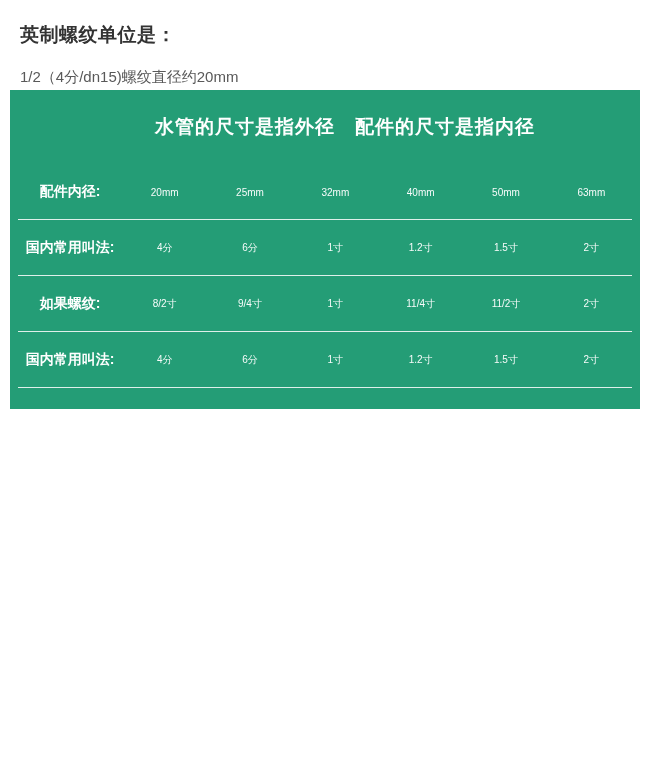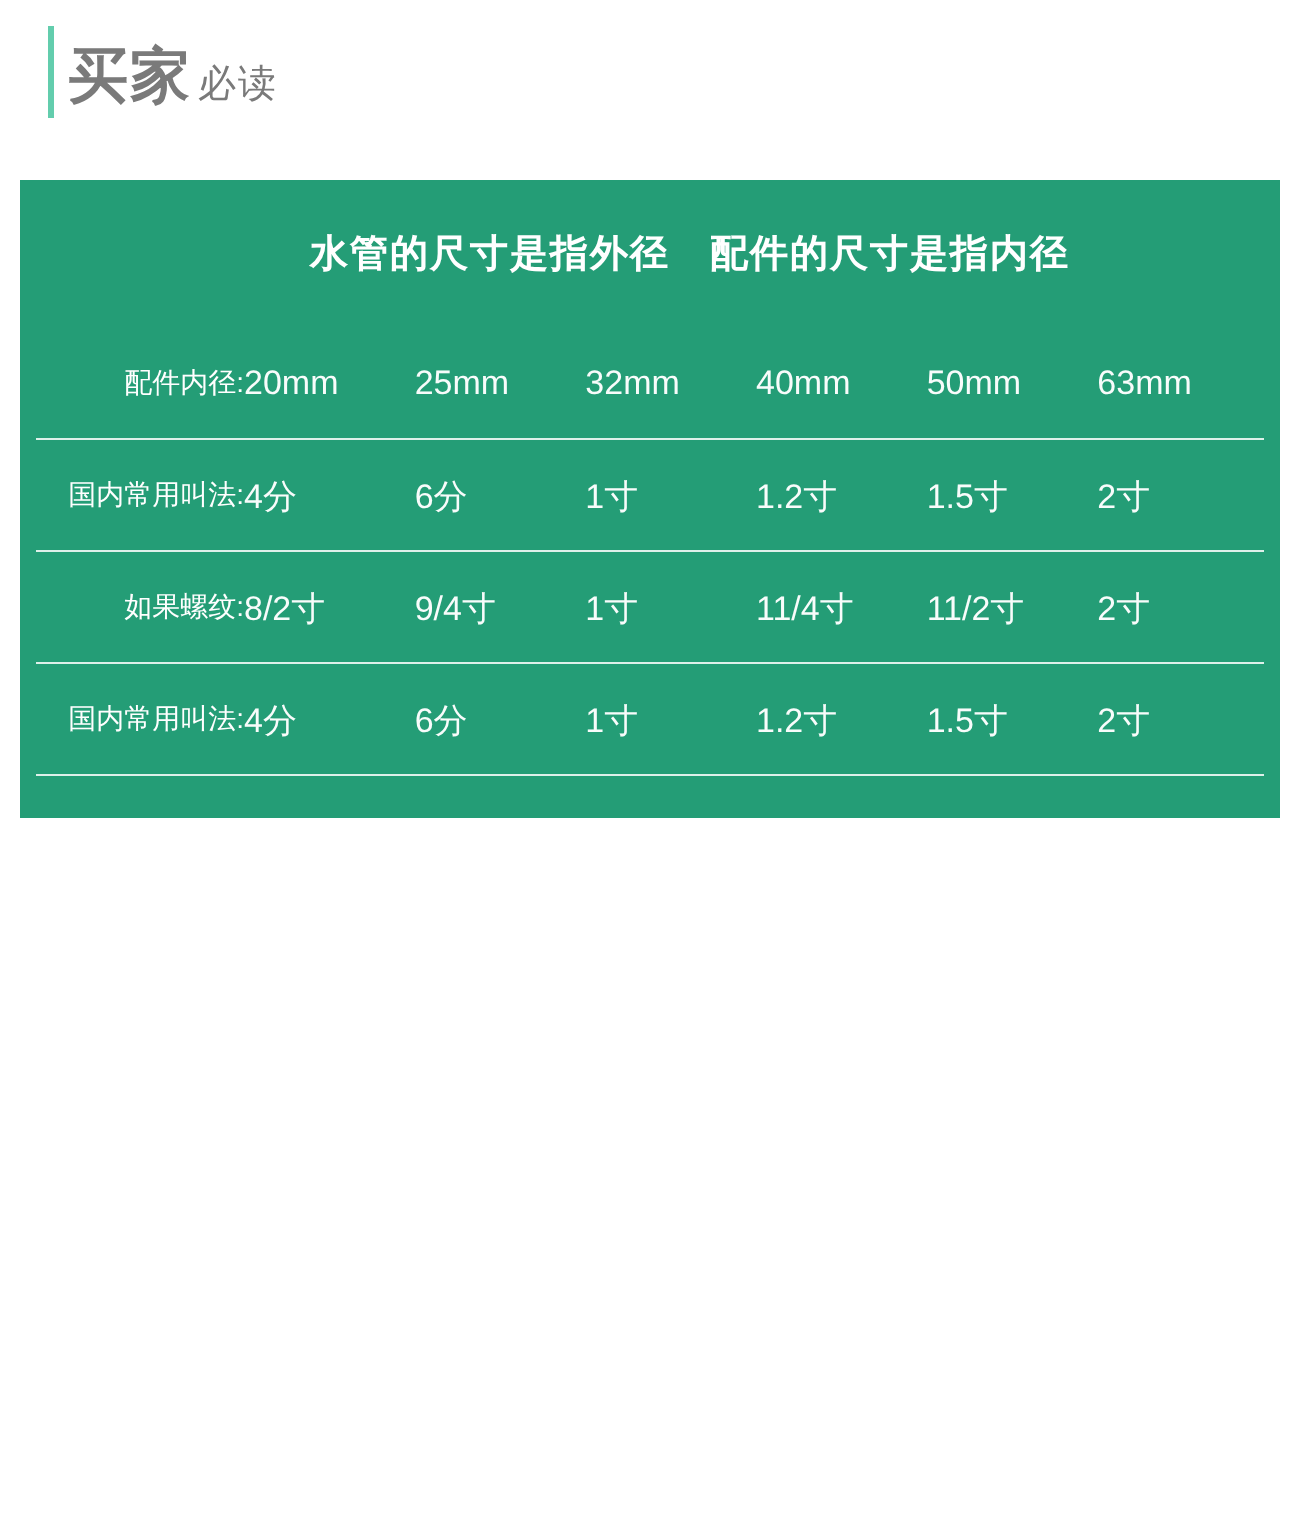--- a/index.html
+++ b/index.html
@@ -44,25 +44,25 @@
     display:grid;
     grid-template-columns:104px repeat(6,1fr);
     align-items:center;
     padding:0 6px 0 8px;
   }
   .t-row::after{
     content:"";position:absolute;left:8px;right:8px;bottom:0;
     height:1px;background:rgba(255,255,255,.85);
   }
   .t-label{
-    font-size:14px;font-weight:normal;
-    text-align:right;white-space:nowrap;
+    font-size:14px;font-weight:bold;
+    text-align:center;white-space:nowrap;
   }
   .t-cell{
-    font-size:17px;text-align:left;white-space:nowrap;
+    font-size:10px;text-align:center;white-space:nowrap;
     color:rgba(255,255,255,.97);
   }
   
   .notes{margin:22px 20px 0;}
   .notes-heading{
     font-size:19px;font-weight:bold;
     color:var(--heading_dark,#333);
     margin:0 0 13px 0;letter-spacing:.5px;
   }
   .notes-line{
@@ -75,27 +75,20 @@
     font-size:15px;line-height:31px;
     color:var(--body_gray,#666);
   }
   .tip-highlight{color:var(--highlight_green,#62bd8f);}
 </style>
 </head>
 <body>
 
 <div class="page">
 
-  <div class="header">
-    <div class="accent-bar"></div>
-    <div class="header-text">
-      <span class="header-main">买家</span>
-      <span class="header-sub">必读</span>
-    </div>
-  </div>
 
   <div class="size-table">
     <div class="table-title">水管的尺寸是指外径　配件的尺寸是指内径</div>
 
     <div class="t-row">
       <span class="t-label">配件内径:</span>
       <span class="t-cell">20mm</span>
       <span class="t-cell">25mm</span>
       <span class="t-cell">32mm</span>
       <span class="t-cell">40mm</span>

